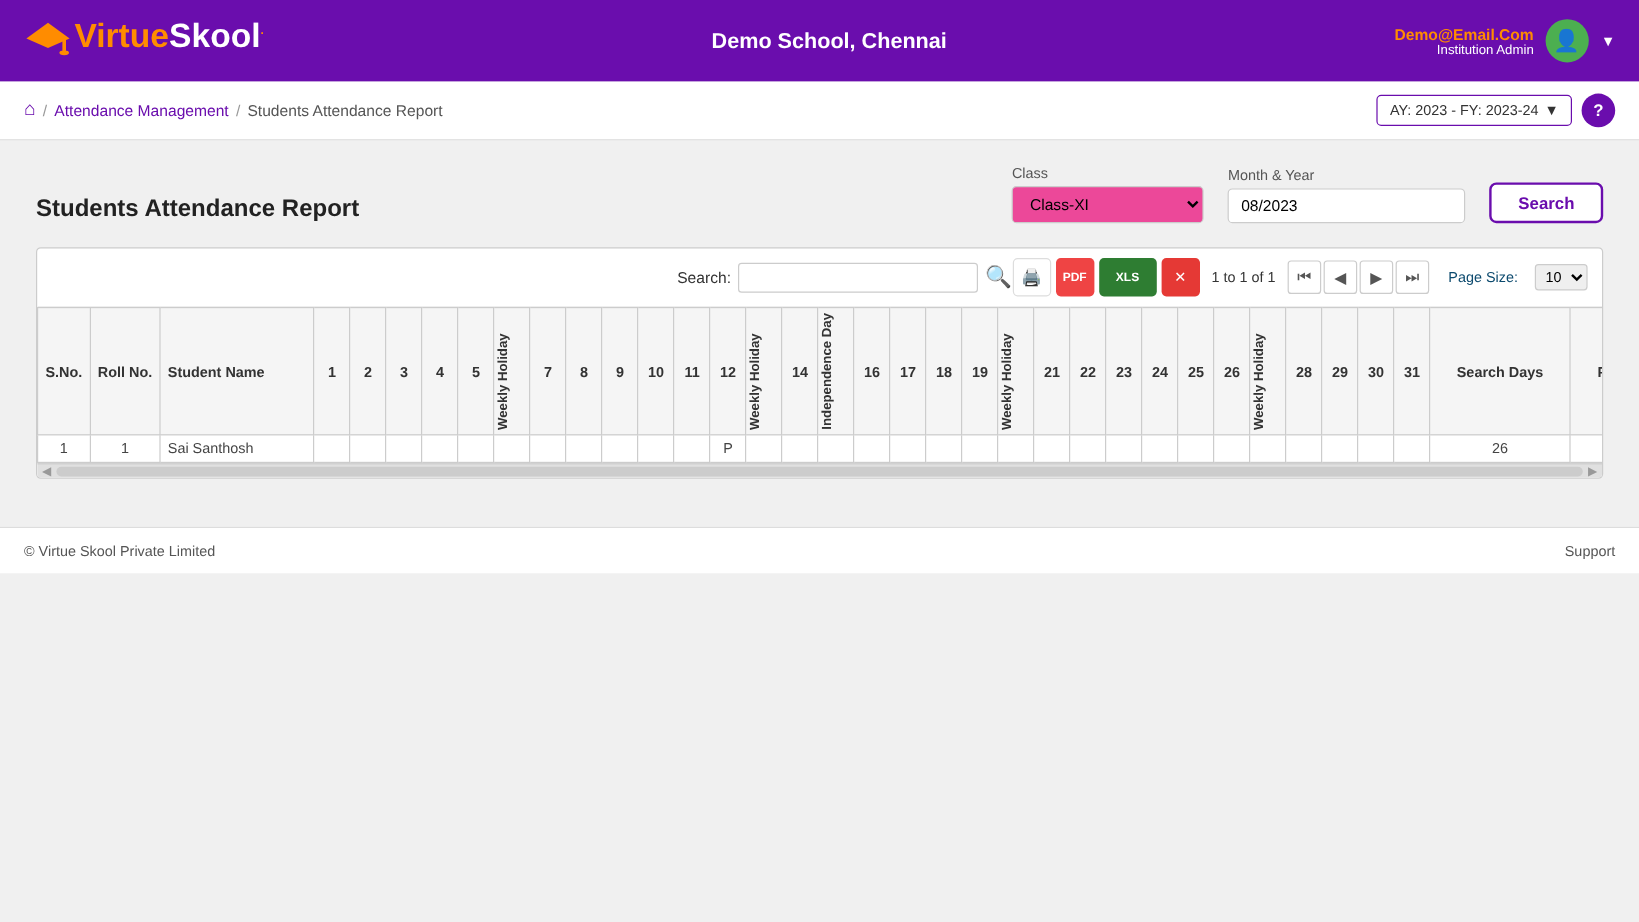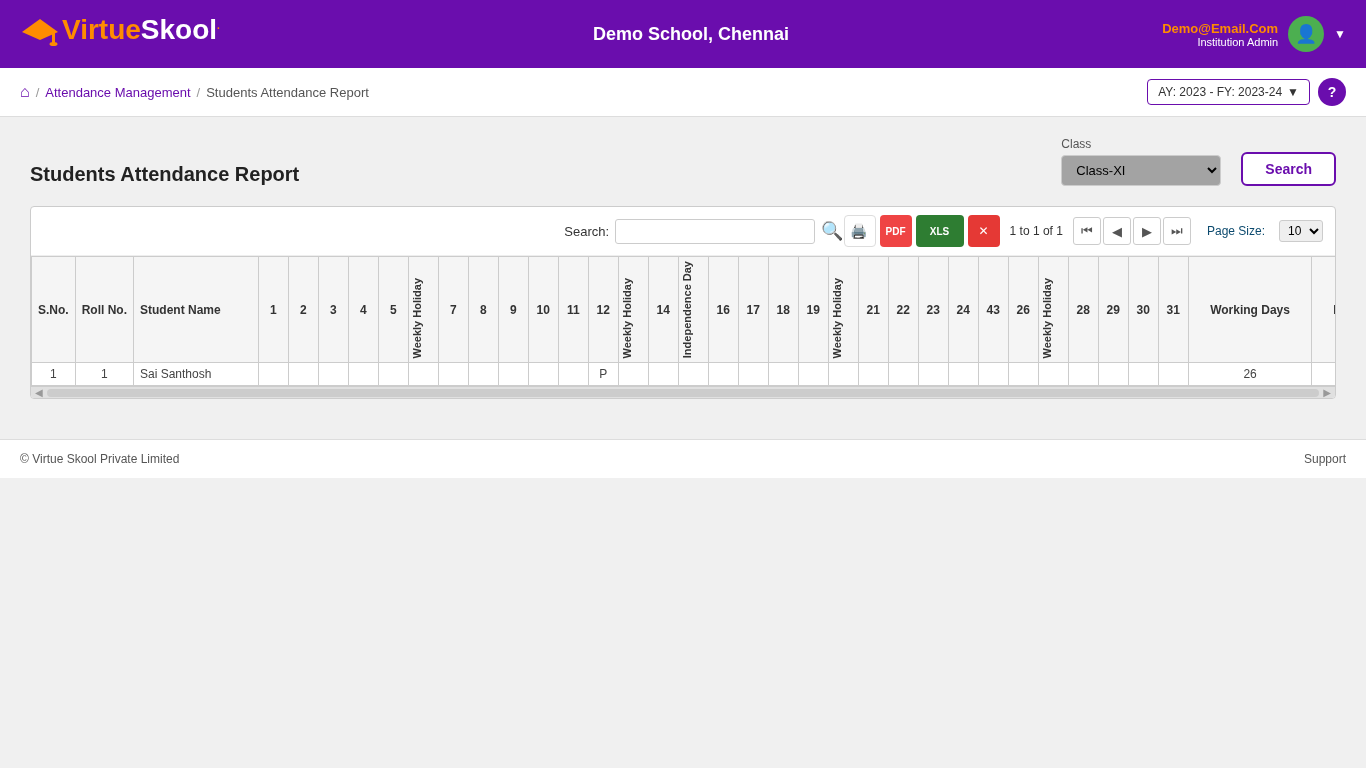--- a/index.html
+++ b/index.html
@@ -139,21 +139,21 @@
     }
     .filter-label {
       font-size: 12px;
       color: #555;
     }
     .filter-select {
       border: 1px solid #ccc;
       border-radius: 4px;
       padding: 6px 10px;
       font-size: 13px;
-      background: #a3a3a3;
+      background: #ec4899;
       cursor: pointer;
       min-width: 160px;
     }
     .filter-input {
       border: 1px solid #ccc;
       border-radius: 4px;
       padding: 6px 10px;
       font-size: 13px;
       background: white;
       min-width: 160px;
@@ -384,20 +384,24 @@
   <div class="filter-section">
     <div class="page-title">Students Attendance Report</div>
     <div class="filter-group">
       <label class="filter-label">Class</label>
       <select class="filter-select">
         <option>Class-IX</option>
         <option>Class-X</option>
         <option selected="">Class-XI</option>
         <option>Class-XII</option>
       </select>
+    </div>
+    <div class="filter-group">
+      <label class="filter-label">Month &amp; Year</label>
+      <input class="filter-input" type="text" value="08/2023" style="">
     </div>
     <button class="search-btn">Search</button>
   </div>
 
   <div class="table-container table-outer">
 
     <div class="table-toolbar">
       <div class="search-box">
         <label>Search:</label>
         <input type="text" class="search-input" style="">
@@ -461,30 +465,30 @@
             <th class="day">17</th>
             <th class="day">18</th>
             <th class="day">19</th>
             <th class="day rotated">
                 <div class="rotated-text">Weekly Holiday</div>
               </th>
             <th class="day">21</th>
             <th class="day">22</th>
             <th class="day">23</th>
             <th class="day">24</th>
-            <th class="day">43</th>
+            <th class="day">25</th>
             <th class="day">26</th>
             <th class="day rotated">
                 <div class="rotated-text">Weekly Holiday</div>
               </th>
             <th class="day">28</th>
             <th class="day">29</th>
             <th class="day">30</th>
             <th class="day">31</th>
-            <th class="working">Working Days</th>
+            <th class="working">Search Days</th>
             <th class="present">Present Days</th>
           </tr>
         </thead>
         <tbody>
           <tr class="table-row">
             <td>1</td>
             <td>1</td>
             <td class="student-name">Sai Santhosh</td>
             <td></td>
             <td></td>

